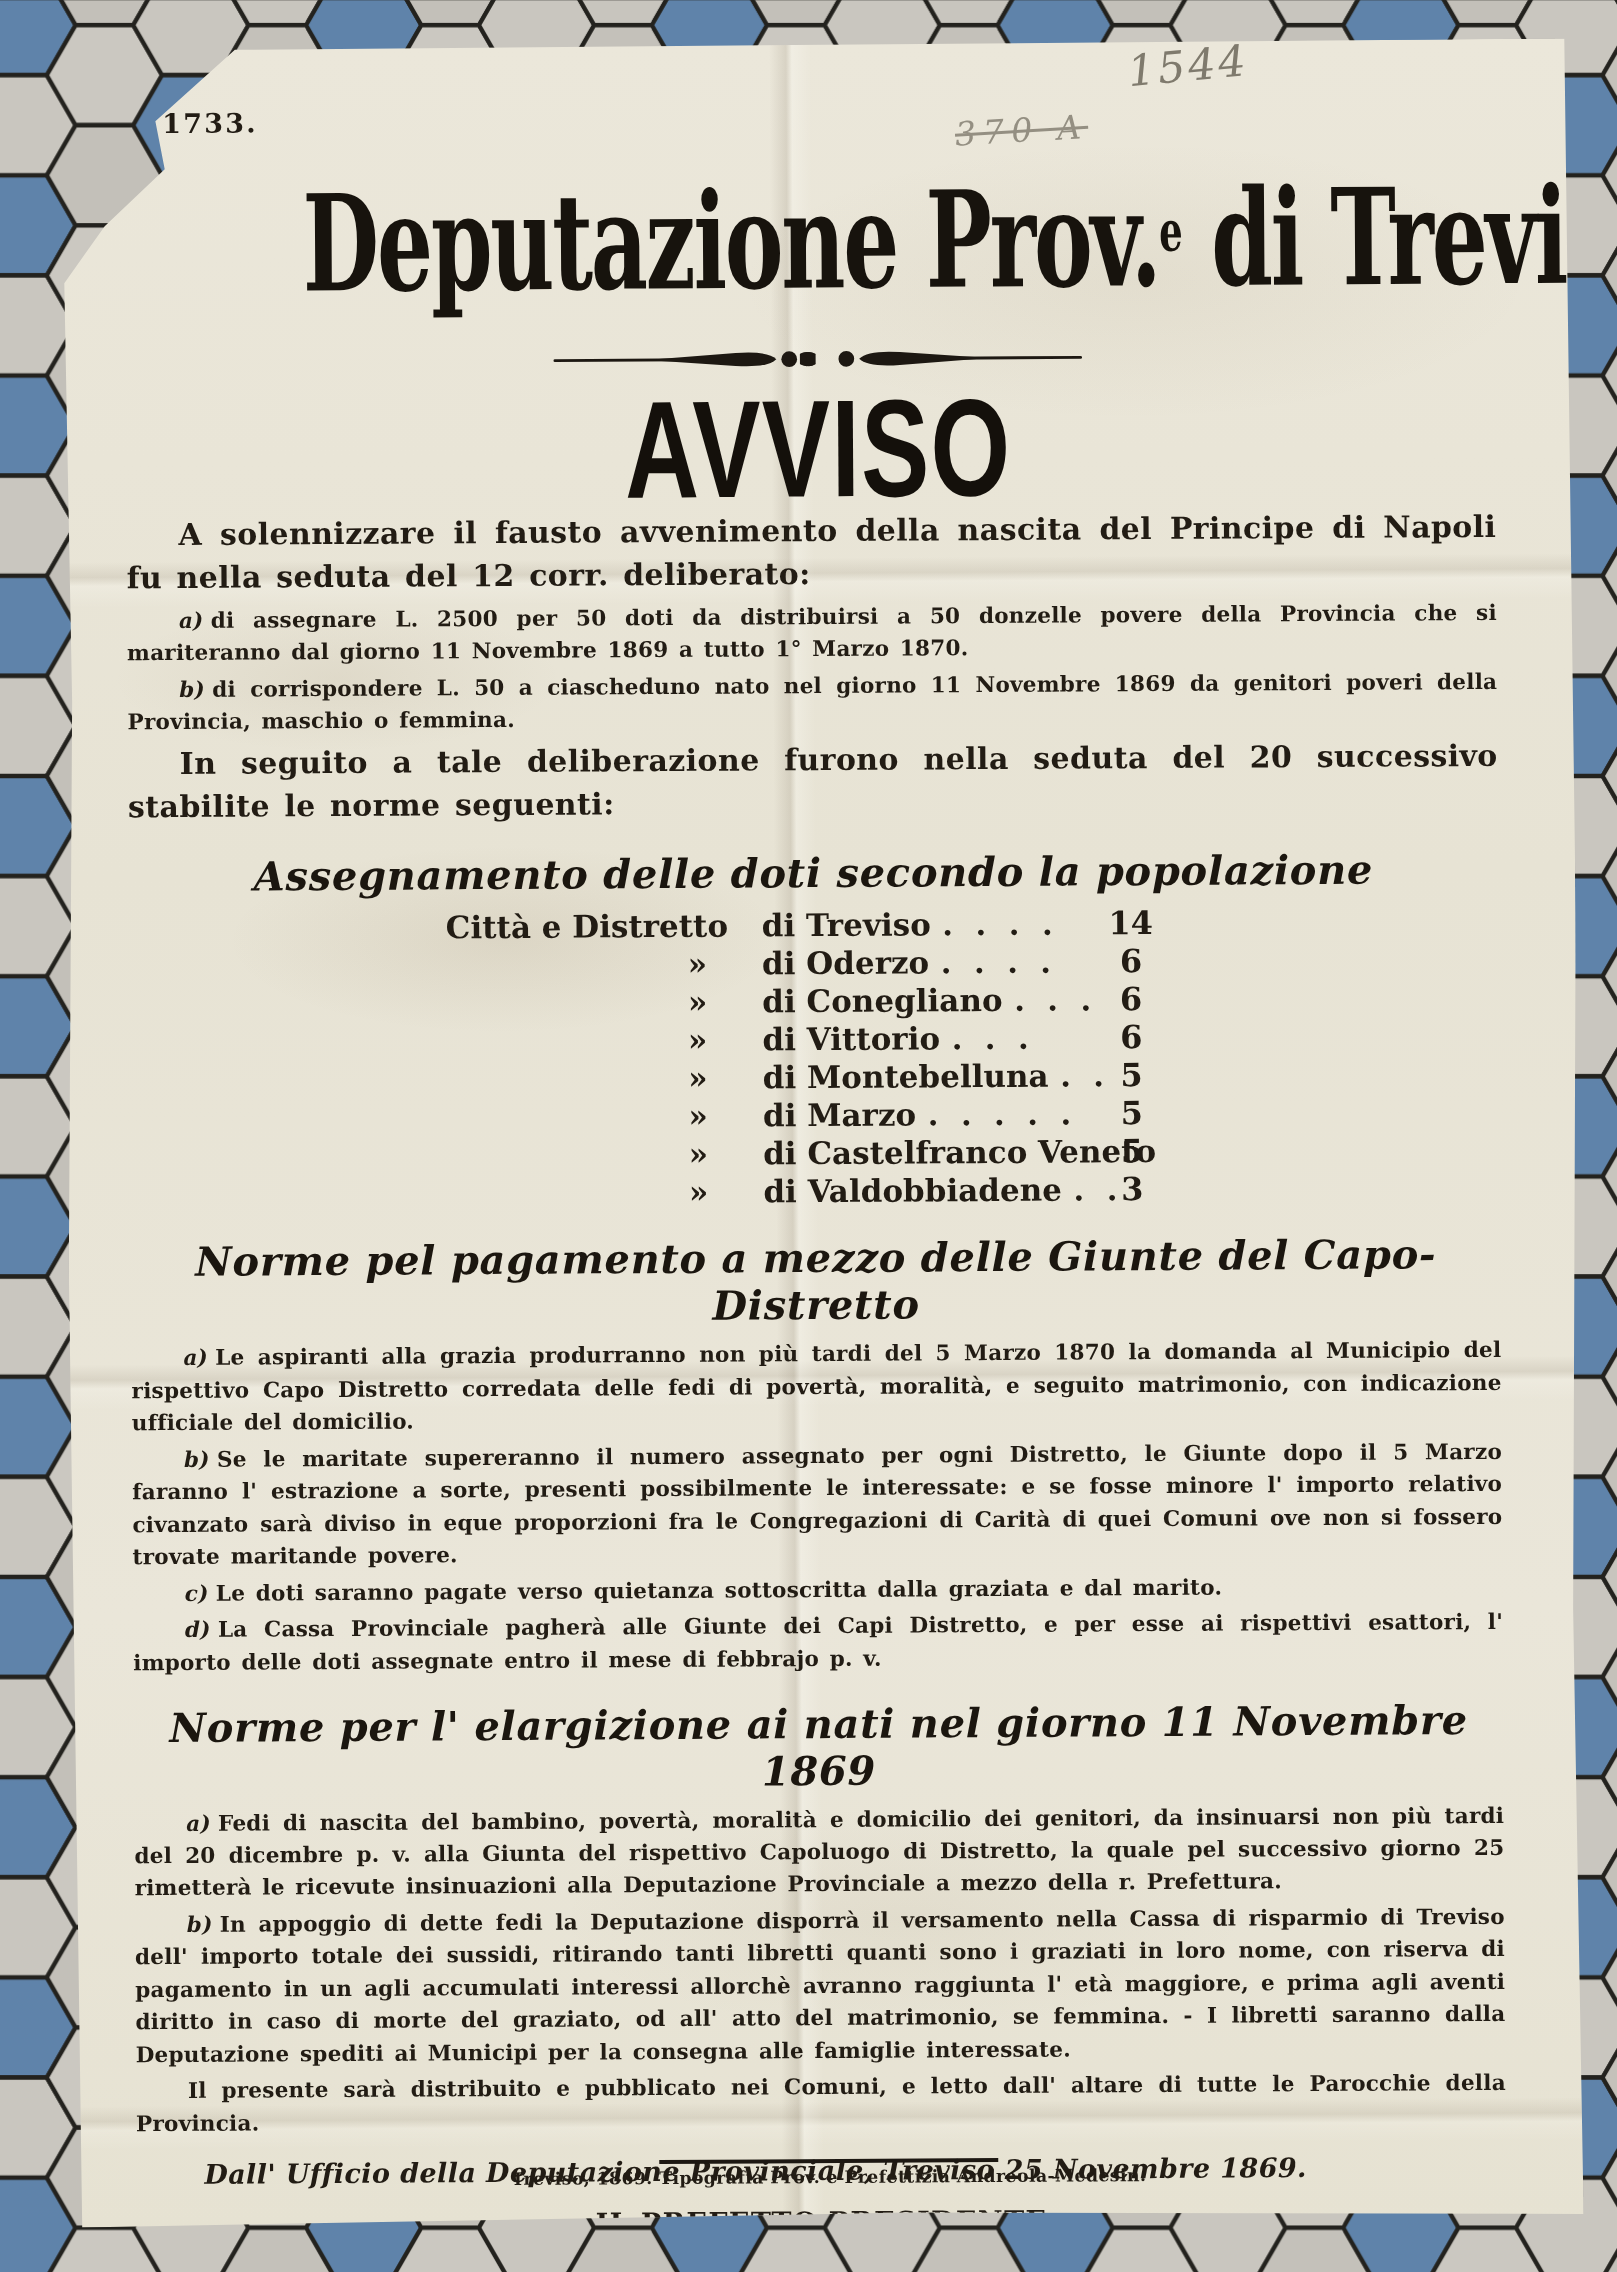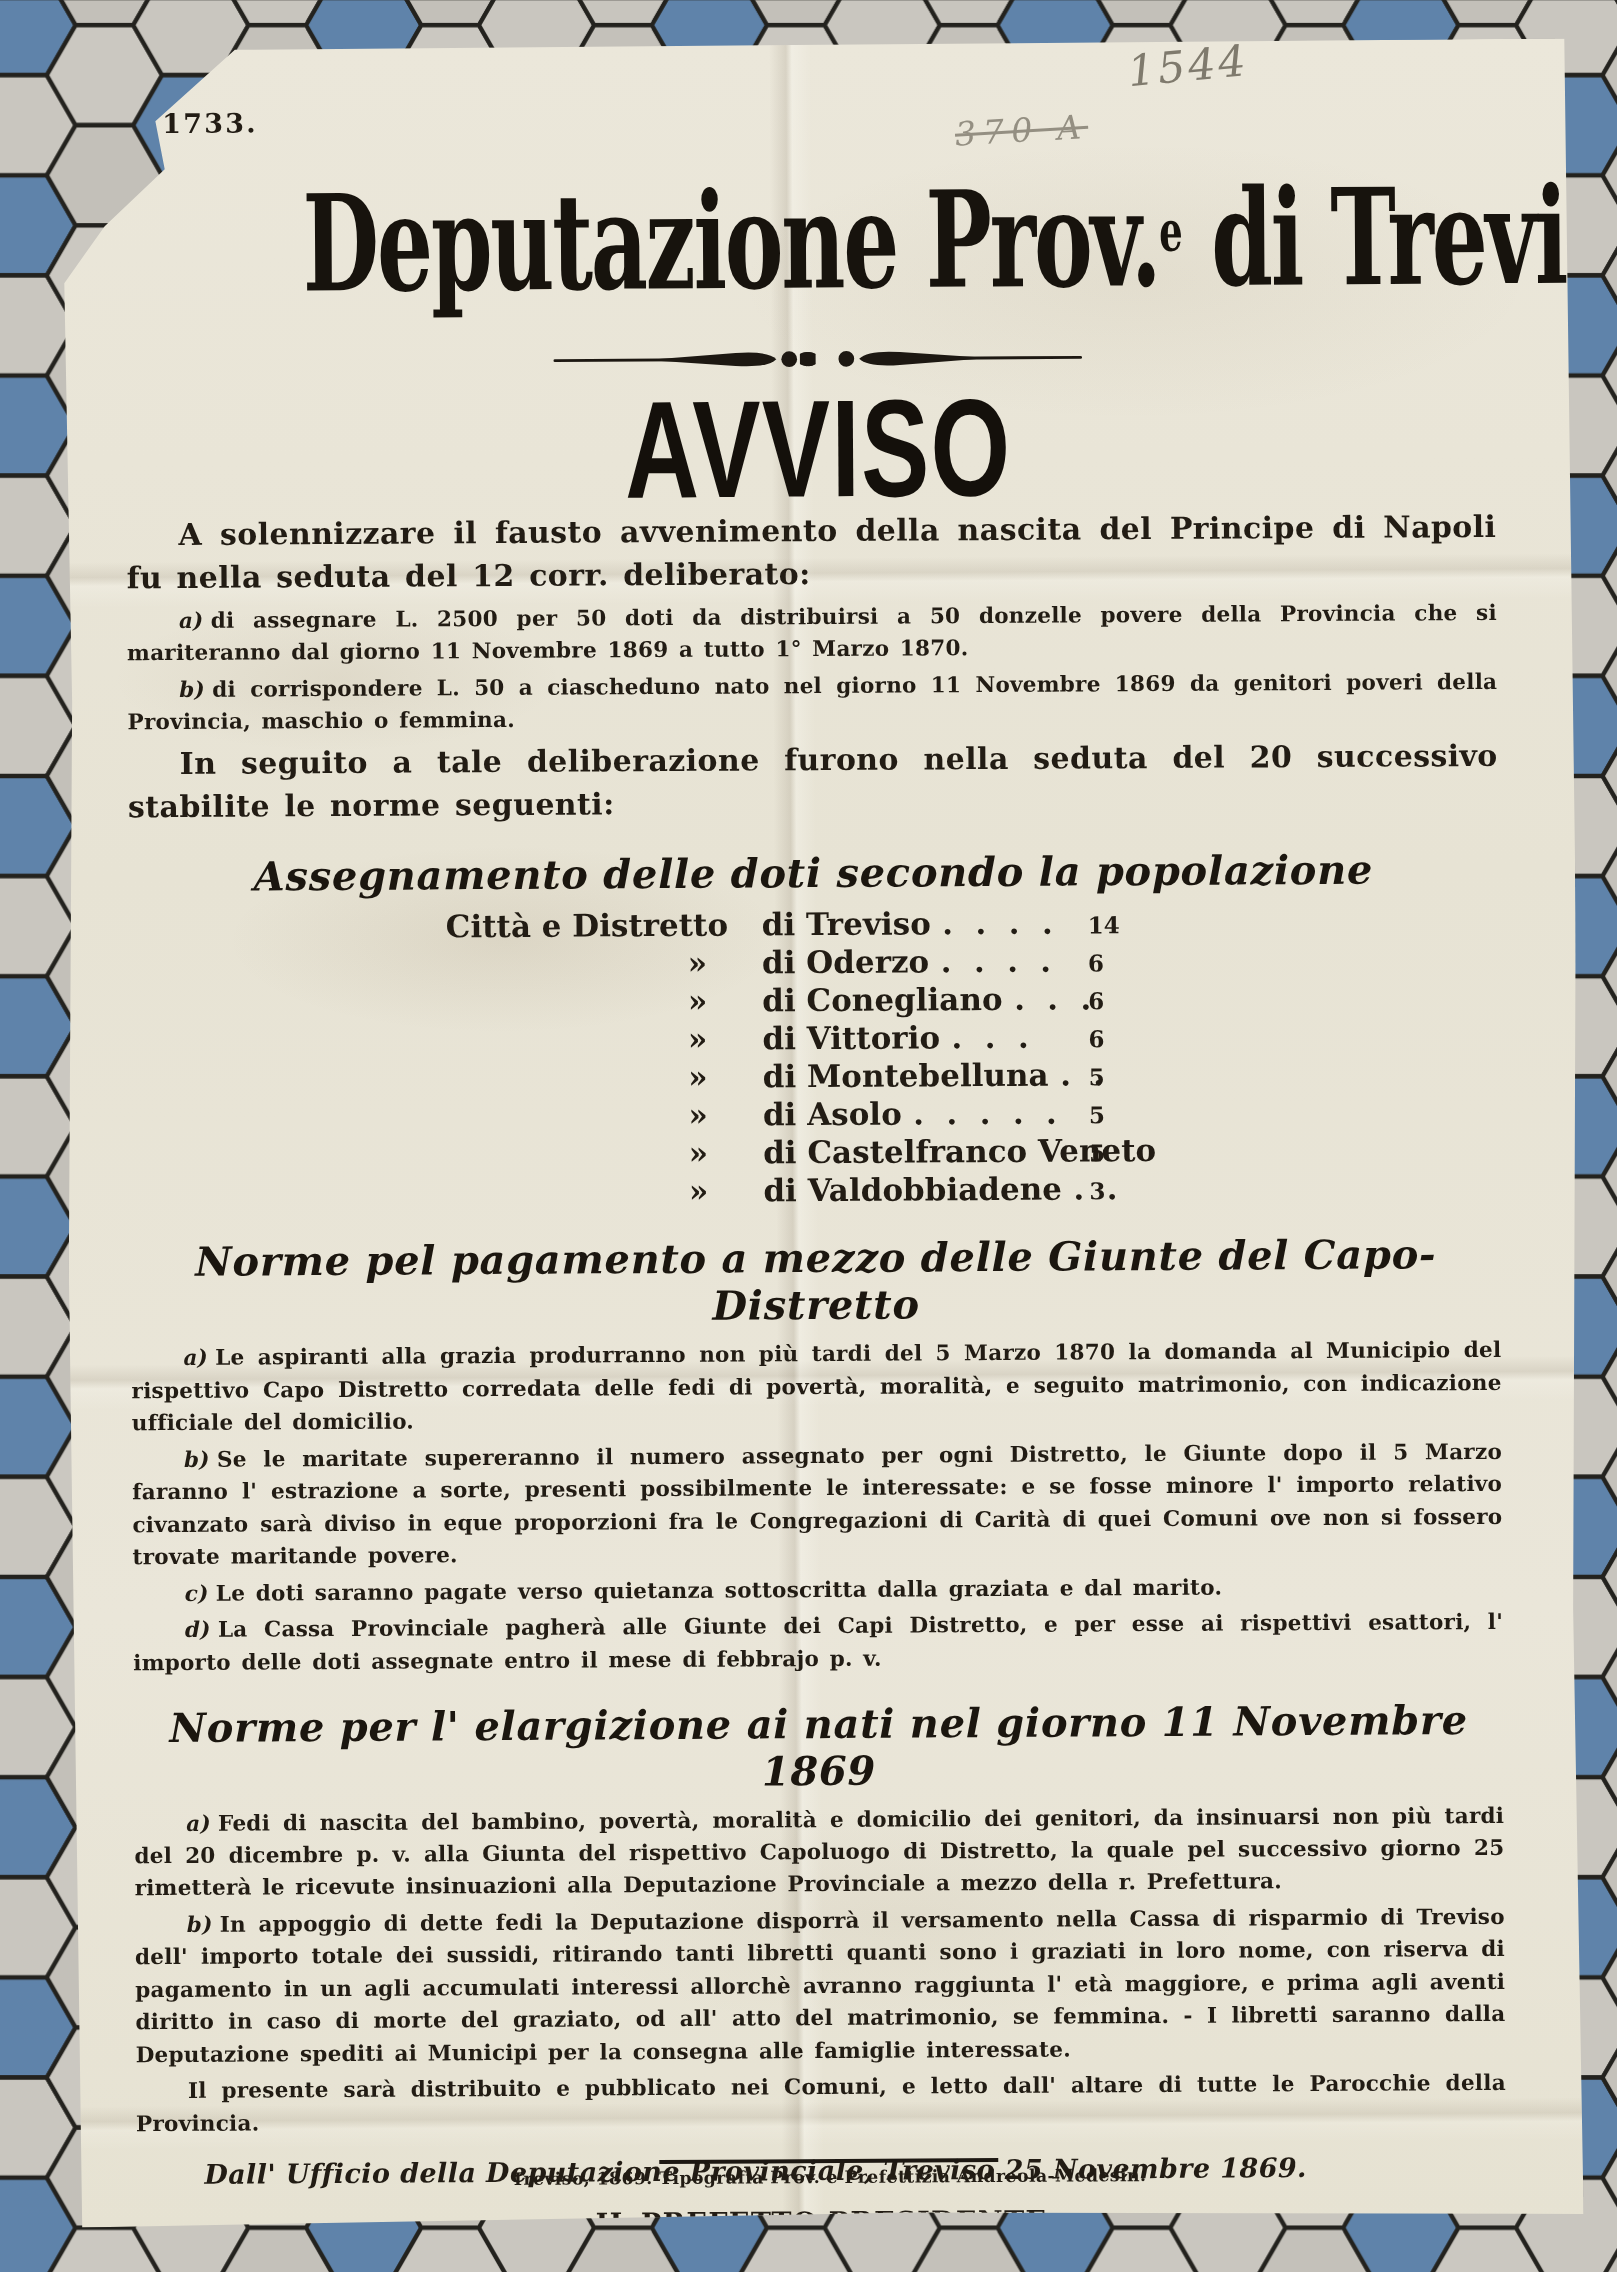--- a/index.html
+++ b/index.html
@@ -58,21 +58,21 @@
   .script-head{
     font-size:40px;font-weight:700;font-style:italic;text-align:center;
     margin:24.5px 0 10px 0;letter-spacing:0.7px;color:#1b160f;
   }
   
   .dowry-list{margin:7.2px 0 4.3px 317px;width:728px;}
   .dowry-row{display:grid;grid-template-columns:303px 339px 86px;height:38px;align-items:baseline;font-size:31px;font-weight:700;}
   .dowry-prefix{text-align:right;padding-right:42px;white-space:nowrap;}
   .dowry-name{white-space:nowrap;padding-left:13px;}
   .dowry-dots{letter-spacing:5.8px;padding-left:11.5px;}
-  .dowry-value{text-align:left;font-size:23px;}
+  .dowry-value{text-align:center;font-size:32px;}
   
   .dateline{font-size:27px;font-weight:700;font-style:italic;margin:19px 0 0 68px;letter-spacing:0.4px;}
   .sig-block{position:relative;height:187px;margin-top:20px;}
   .sig-center{position:absolute;left:0;top:0;width:100%;text-align:center;}
   .sig-center .role{font-size:27px;font-weight:700;letter-spacing:1.4px;}
   
   .imprint{position:absolute;left:0;bottom:37px;width:100%;text-align:center;}
   .imprint-rule{width:339px;height:3.6px;background:#1d1812;margin:0 auto 4.3px auto;}
   .imprint-text{font-size:17.3px;font-weight:700;letter-spacing:0.4px;}
 </style>
@@ -170,21 +170,21 @@
           <span class="dowry-name"><span>di Vittorio</span><span class="dowry-dots">. . .</span></span>
           <span class="dowry-value">6</span>
         </div>
         <div class="dowry-row">
           <span class="dowry-prefix">»</span>
           <span class="dowry-name"><span>di Montebelluna</span><span class="dowry-dots">. .</span></span>
           <span class="dowry-value">5</span>
         </div>
         <div class="dowry-row">
           <span class="dowry-prefix">»</span>
-          <span class="dowry-name"><span>di Asolo</span><span class="dowry-dots">. . . . .</span></span>
+          <span class="dowry-name"><span>di Marzo</span><span class="dowry-dots">. . . . .</span></span>
           <span class="dowry-value">5</span>
         </div>
         <div class="dowry-row">
           <span class="dowry-prefix">»</span>
           <span class="dowry-name"><span>di Castelfranco Veneto</span><span class="dowry-dots"></span></span>
           <span class="dowry-value">5</span>
         </div>
         <div class="dowry-row">
           <span class="dowry-prefix">»</span>
           <span class="dowry-name"><span>di Valdobbiadene</span><span class="dowry-dots">. .</span></span>

